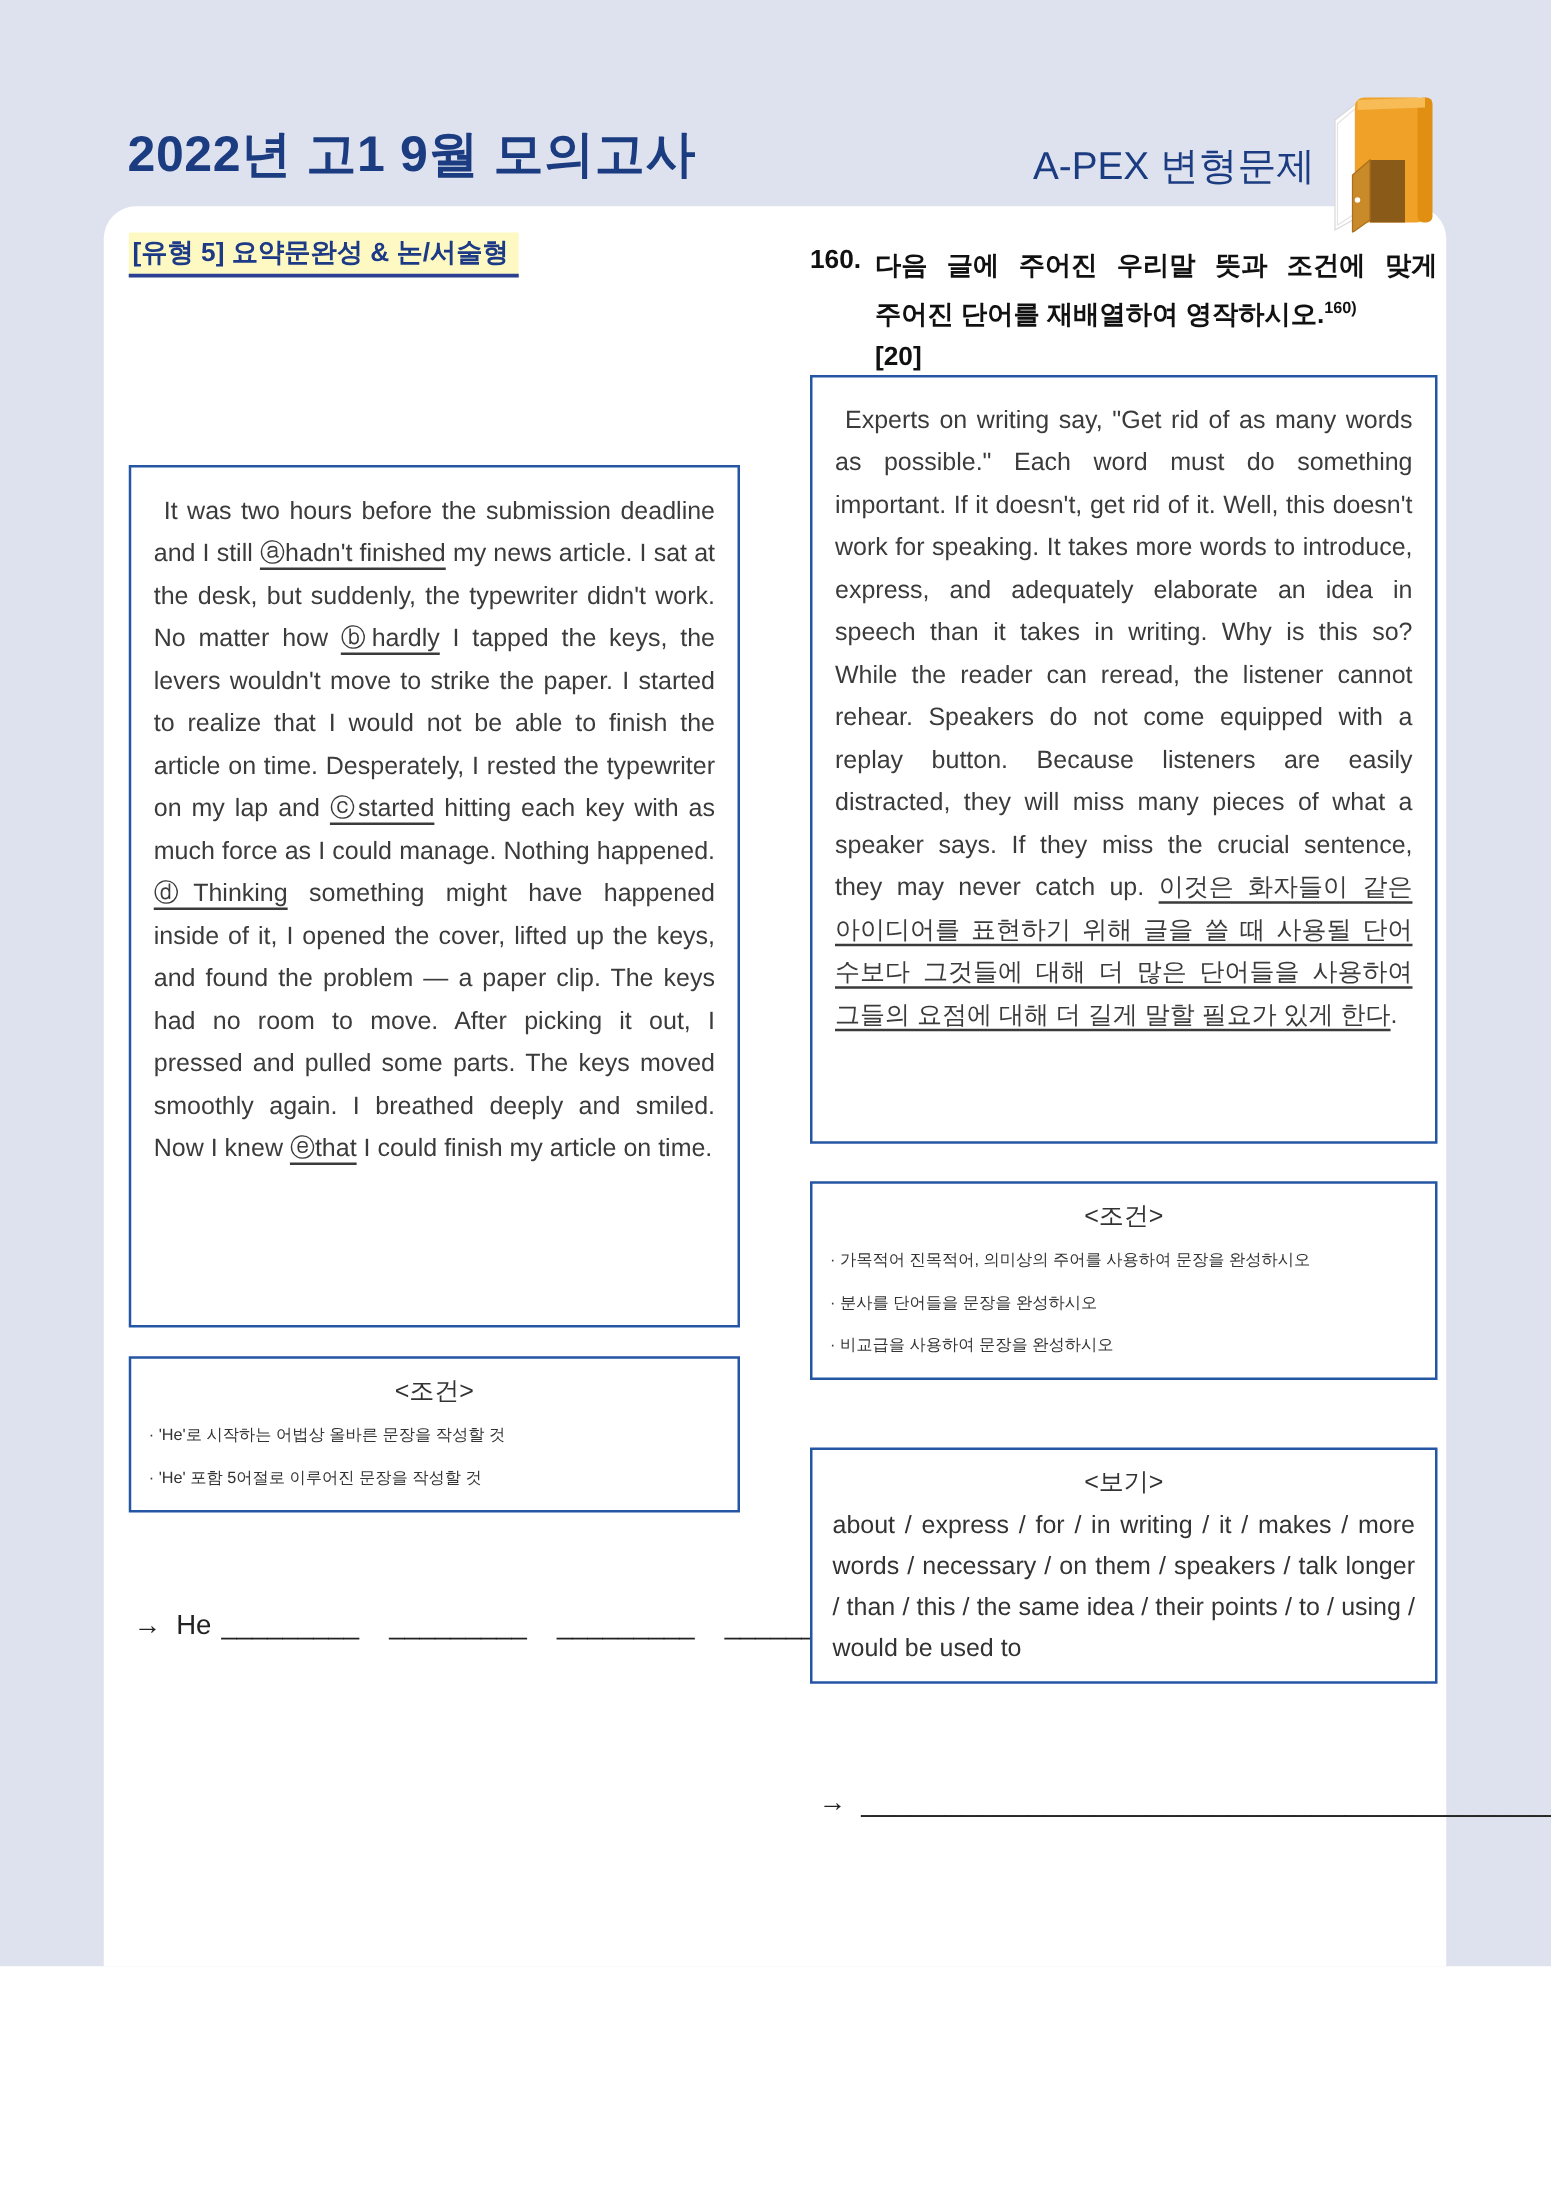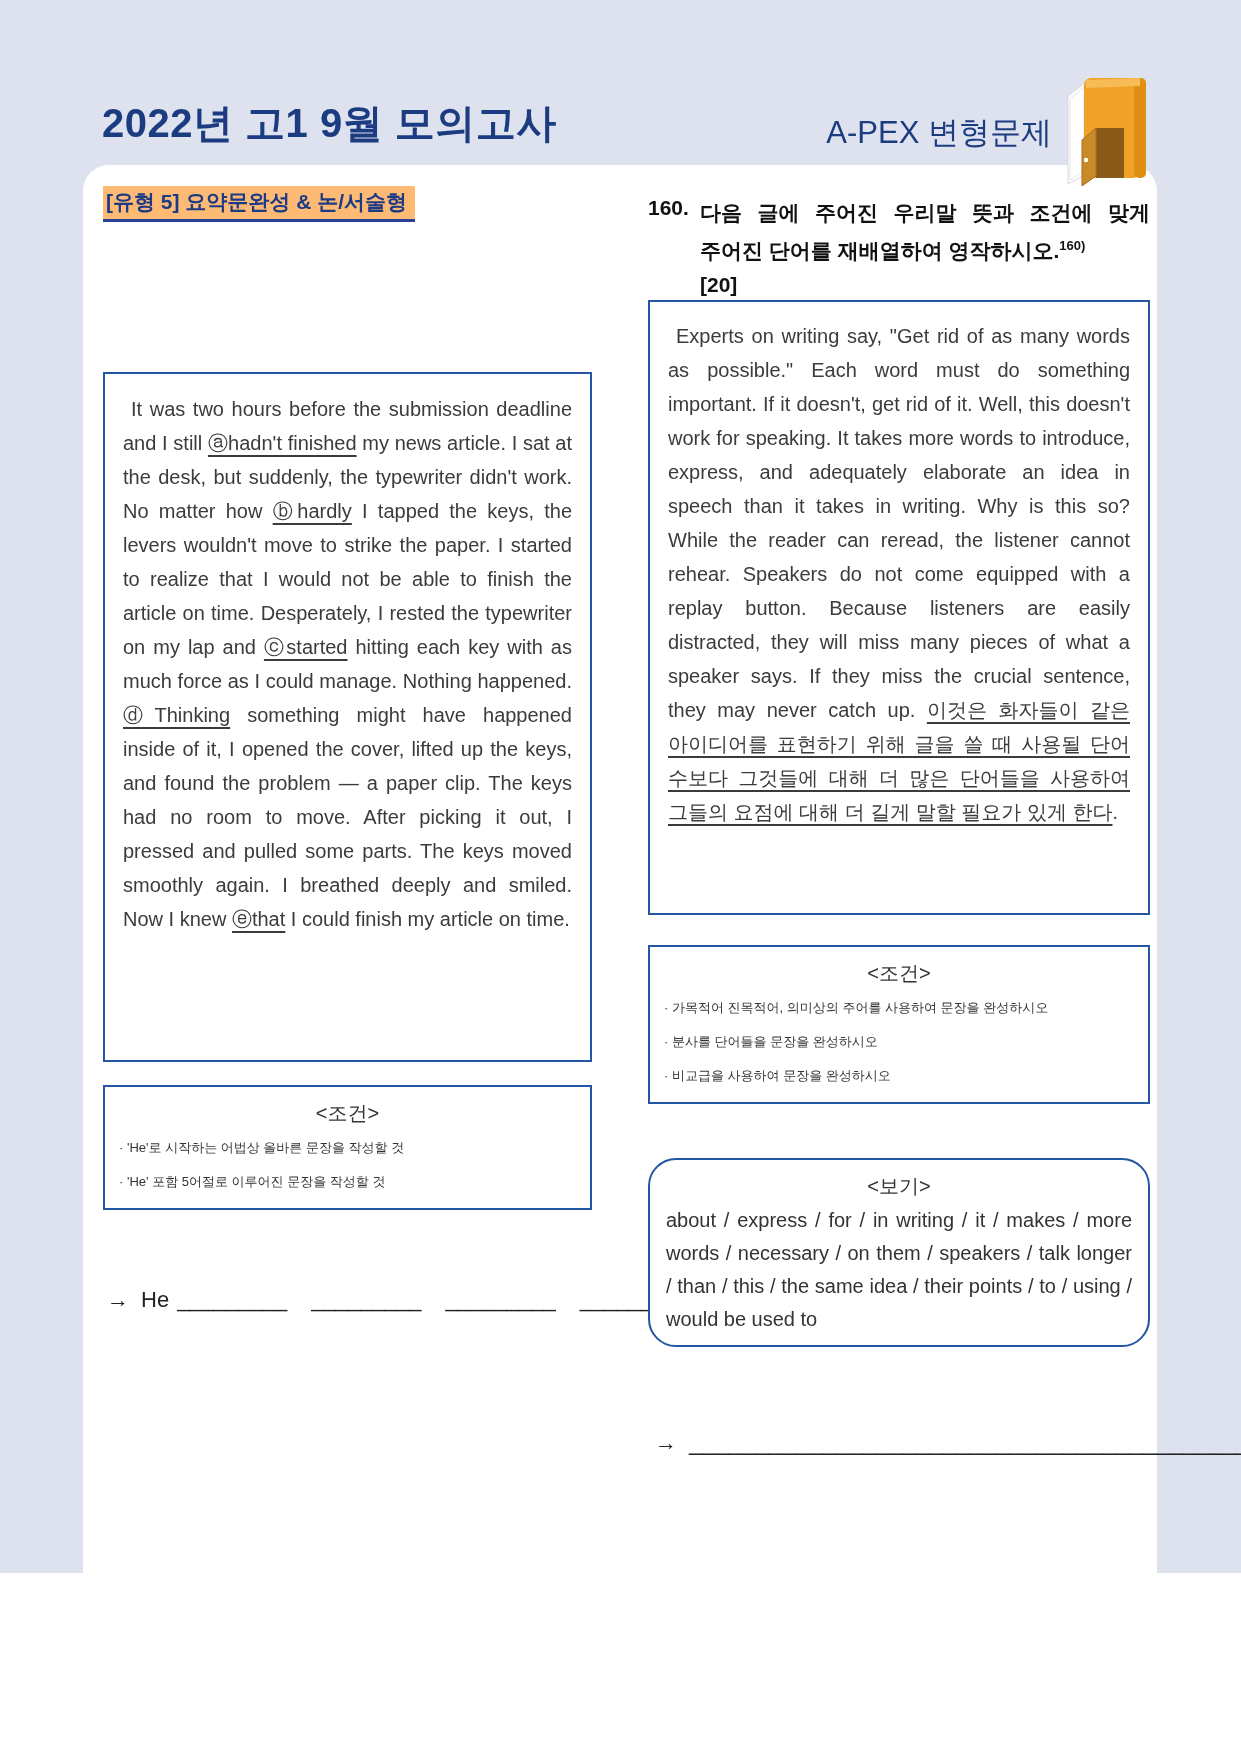--- a/index.html
+++ b/index.html
@@ -7,38 +7,38 @@
         font-family:"Liberation Sans","DejaVu Sans",sans-serif;color:#333;}
   .panel{position:absolute;left:83px;top:165px;width:1074px;height:1470px;background:#ffffff;border-radius:26px;}
 
   
   .title{position:absolute;left:102px;top:96px;font-size:40px;font-weight:bold;color:#1b3c80;letter-spacing:.5px;white-space:nowrap;}
   .brand{position:absolute;left:760px;top:112px;width:292px;text-align:right;font-size:31px;font-weight:normal;color:#1b3c80;white-space:nowrap;}
   .book-icon{position:absolute;left:1056px;top:70px;width:100px;height:116px;z-index:5;}
 
   
   .section-label{position:absolute;left:103px;top:186px;display:inline-block;font-size:21px;font-weight:bold;
-        color:#1c3a85;background:#fdba74;border-bottom:3px solid #2b3f93;padding:2px 8px 3px 3px;white-space:nowrap;}
+        color:#1c3a85;background:#fef9c3;border-bottom:3px solid #2b3f93;padding:2px 8px 3px 3px;white-space:nowrap;}
   .qblock{position:absolute;font-weight:bold;color:#111;}
   .qblock .qnum{position:absolute;left:0;top:0;font-size:21px;}
   .qblock .qbody{margin-left:52px;text-align:justify;font-size:21px;line-height:33px;word-break:keep-all;}
   .qblock sup{font-size:13px;font-weight:bold;}
   .qref{font-size:21px;font-weight:bold;margin-top:1px;}
   .q159{left:103px;top:246px;width:470px;}
   .q160{left:648px;top:196px;width:502px;}
 
   .bbox{position:absolute;border:2px solid #2456a3;box-sizing:border-box;background:#fff;}
   .pbox159{left:103px;top:372px;width:489px;min-height:690px;padding:18px 18px;}
   .pbox160{left:648px;top:300px;width:502px;min-height:615px;padding:17px 18px;}
   .ptext{font-size:20px;line-height:34px;color:#3b3b3b;text-align:justify;text-indent:8px;word-break:keep-all;}
   .useg{text-decoration:underline;text-decoration-thickness:1.5px;text-underline-offset:5px;}
 
   .cbox159{left:103px;top:1085px;width:489px;padding:9px 14px;}
   .cbox160{left:648px;top:945px;width:502px;padding:9px 14px;}
-  .ebox160{left:648px;top:1158px;width:502px;padding:9px 16px;border-radius:28px;}
+  .ebox160{left:648px;top:1158px;width:502px;padding:9px 16px;}
   .ctitle{text-align:center;font-size:20px;line-height:35px;color:#333;}
   .cline{font-size:13px;line-height:34px;color:#333;word-break:keep-all;}
   .etext{font-size:20px;line-height:33px;color:#333;text-align:justify;word-break:keep-all;}
 
   .ans{position:absolute;font-size:22px;color:#222;white-space:nowrap;}
   .ans159{left:107px;top:1287px;}
   .ans160{left:655px;top:1428px;}
   .ans .arrow{margin-right:12px;}
   .ans .lead{margin-right:8px;}
   .blanks{word-spacing:18px;letter-spacing:0;color:#222;}

